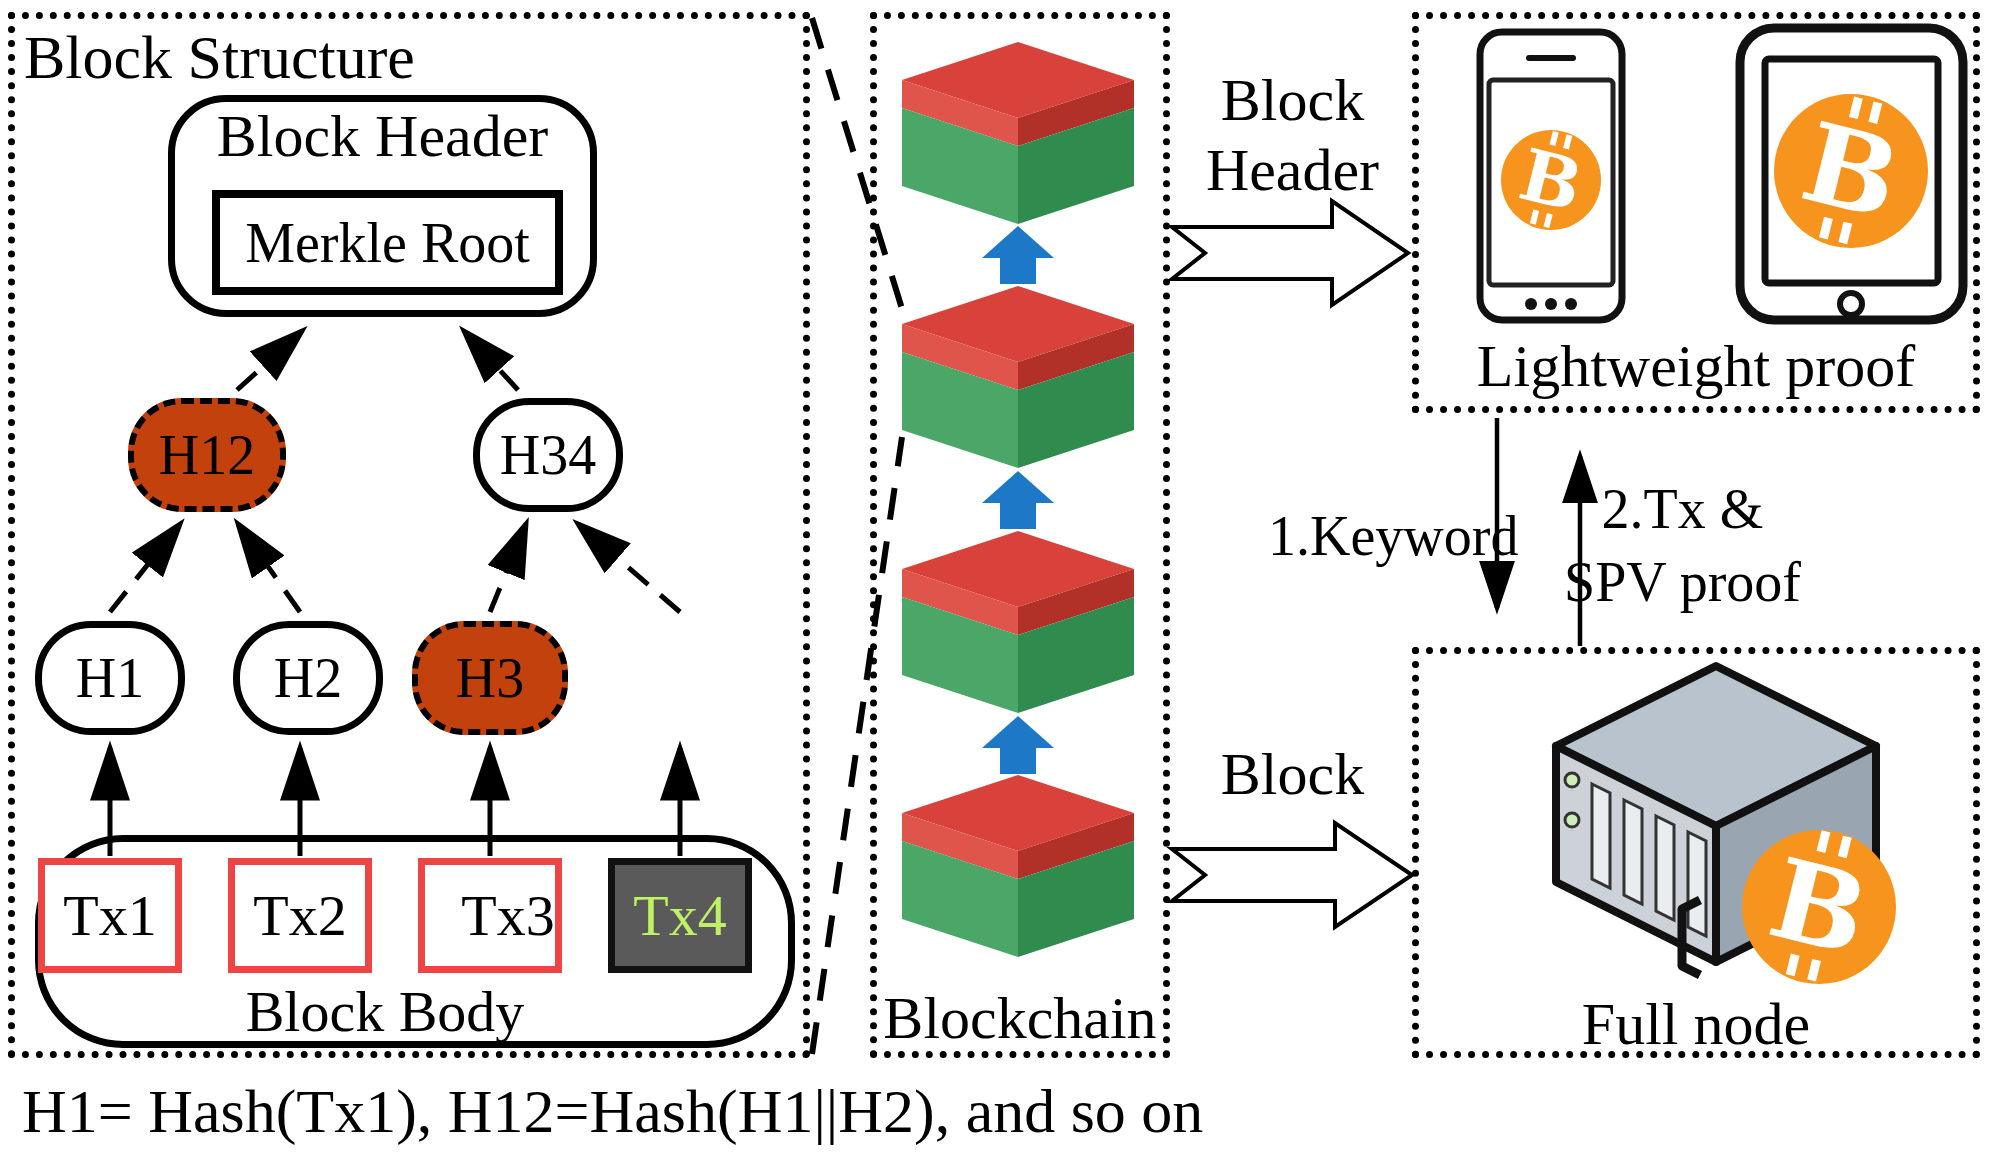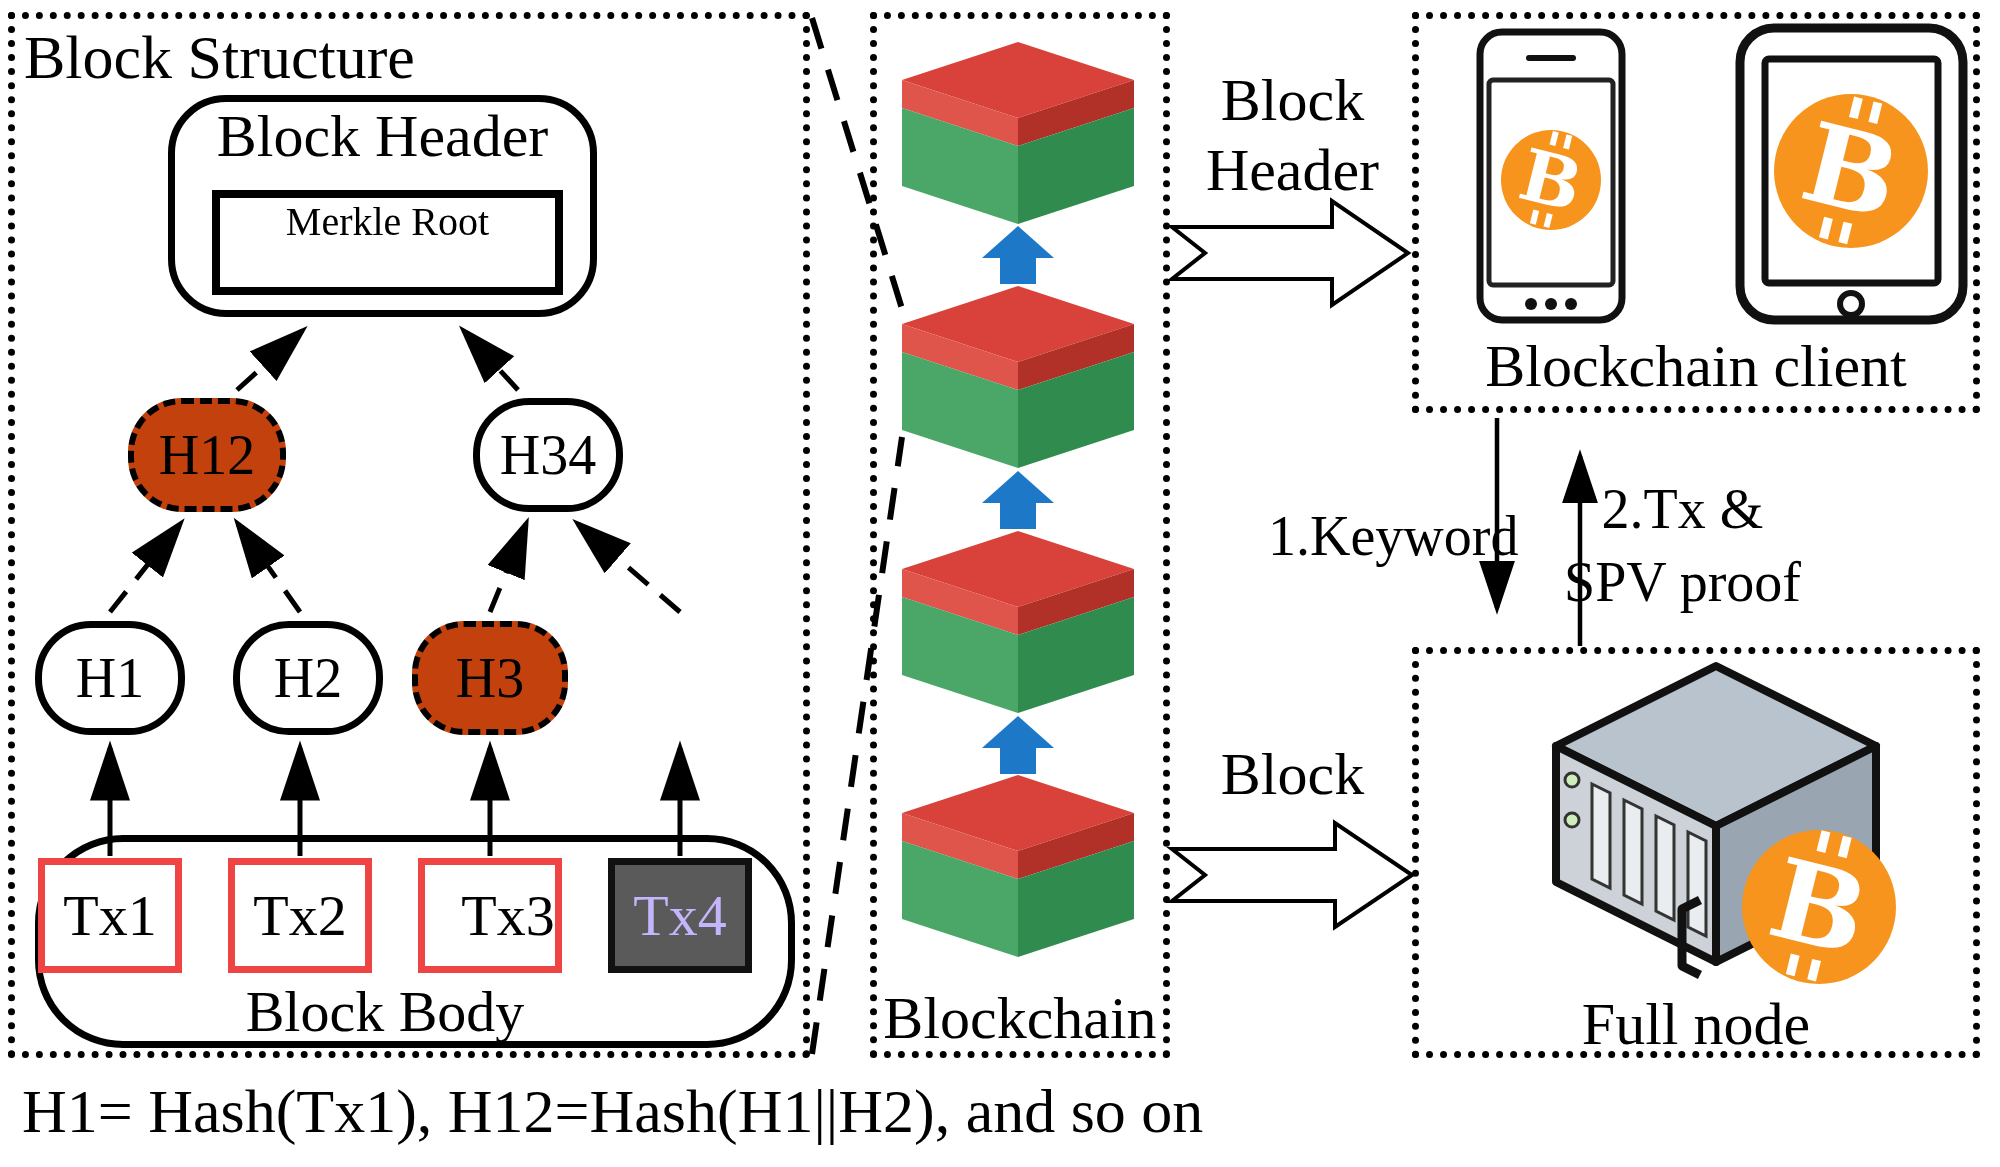--- a/index.html
+++ b/index.html
@@ -7,39 +7,39 @@
          font-family:"Liberation Serif",serif;color:#000;}
   .abs{position:absolute;}
   .dottedbox{position:absolute;border:7px dotted #000;box-sizing:border-box;background:transparent;}
   .lbl{position:absolute;white-space:nowrap;}
   .ctr{text-align:center;white-space:nowrap;}
   .node{position:absolute;display:flex;align-items:center;justify-content:center;
         font-size:56px;background:#fff;border:7px solid #000;border-radius:56px;box-sizing:border-box;}
   .node.hl{border:6px dashed #000;background:#c2410c;}
   .tx{position:absolute;top:858px;width:144px;height:115px;border:7px solid #ef4444;background:#fff;
       display:flex;align-items:center;justify-content:center;font-size:58px;box-sizing:border-box;}
-  .tx.dark{background:#5a5a5a;color:#c4b5fd;border-color:#111;}
+  .tx.dark{background:#5a5a5a;color:#bef264;border-color:#111;}
   svg{display:block;}
   #overlay{position:absolute;left:0;top:0;pointer-events:none;}
 </style>
 </head>
 <body>
 
 <div id="stage">
 
   <div class="dottedbox" style="left:8px;top:12px;width:802px;height:1046px;"></div>
   <div class="dottedbox" style="left:870px;top:12px;width:300px;height:1046px;"></div>
   <div class="dottedbox" style="left:1412px;top:12px;width:568px;height:401px;"></div>
   <div class="dottedbox" style="left:1412px;top:647px;width:568px;height:411px;"></div>
 
   <div class="lbl" style="left:24px;top:22px;font-size:62px;">Block Structure</div>
 
   <div class="abs" style="left:168px;top:95px;width:429px;height:222px;border:7px solid #000;border-radius:58px;box-sizing:border-box;"></div>
   <div class="lbl ctr" style="left:168px;top:102px;width:429px;font-size:60px;">Block Header</div>
-  <div class="abs" style="left:212px;top:190px;width:351px;height:105px;border:8px solid #000;box-sizing:border-box;display:flex;align-items:flex-start;justify-content:center;font-size:40px;">
+  <div class="abs" style="left:212px;top:190px;width:351px;height:105px;border:8px solid #000;box-sizing:border-box;display:flex;align-items:center;justify-content:center;font-size:56px;">
     <span>Merkle Root</span>
   </div>
 
   <div class="node hl" style="left:128px;top:398px;width:158px;height:114px;border-radius:54px;">
     <span>H12</span>
   </div>
   <div class="node" style="left:473px;top:398px;width:150px;height:114px;">
     <span>H34</span>
   </div>
   <div class="node" style="left:35px;top:621px;width:150px;height:114px;">
@@ -108,21 +108,21 @@
           <rect x="101" y="75" width="9" height="21" fill="#fff"></rect>
           <rect x="121" y="75" width="9" height="21" fill="#fff"></rect>
           <rect x="101" y="199" width="9" height="21" fill="#fff"></rect>
           <rect x="121" y="199" width="9" height="21" fill="#fff"></rect>
         </g>
       </g>
       <circle cx="116" cy="281" r="11" fill="#fff" stroke="#111" stroke-width="6"></circle>
     </svg>
   </div>
 
-  <div class="lbl ctr" style="left:1412px;top:332px;width:568px;font-size:60px;">Blockchain client</div>
+  <div class="lbl ctr" style="left:1412px;top:332px;width:568px;font-size:60px;">Lightweight proof</div>
 
   <div class="abs" style="left:1548px;top:660px;">
     <svg width="335" height="320" viewBox="0 0 335 320">
       <polygon points="168,6 328,86 168,166 8,86" fill="#b8c3cd" stroke="#111" stroke-width="8" stroke-linejoin="round"></polygon>
       <polygon points="328,86 168,166 168,302 328,222" fill="#99a6b2" stroke="#111" stroke-width="8" stroke-linejoin="round"></polygon>
       <polygon points="8,86 168,166 168,302 8,222" fill="#ccd2d8" stroke="#111" stroke-width="8" stroke-linejoin="round"></polygon>
       <polygon points="44,124 62,133 62,228 44,219" fill="#e9edf0" stroke="#333" stroke-width="3"></polygon>
       <polygon points="76,140 94,149 94,244 76,235" fill="#e9edf0" stroke="#333" stroke-width="3"></polygon>
       <polygon points="108,156 126,165 126,260 108,251" fill="#e9edf0" stroke="#333" stroke-width="3"></polygon>
       <polygon points="140,172 158,181 158,276 140,267" fill="#e9edf0" stroke="#333" stroke-width="3"></polygon>

